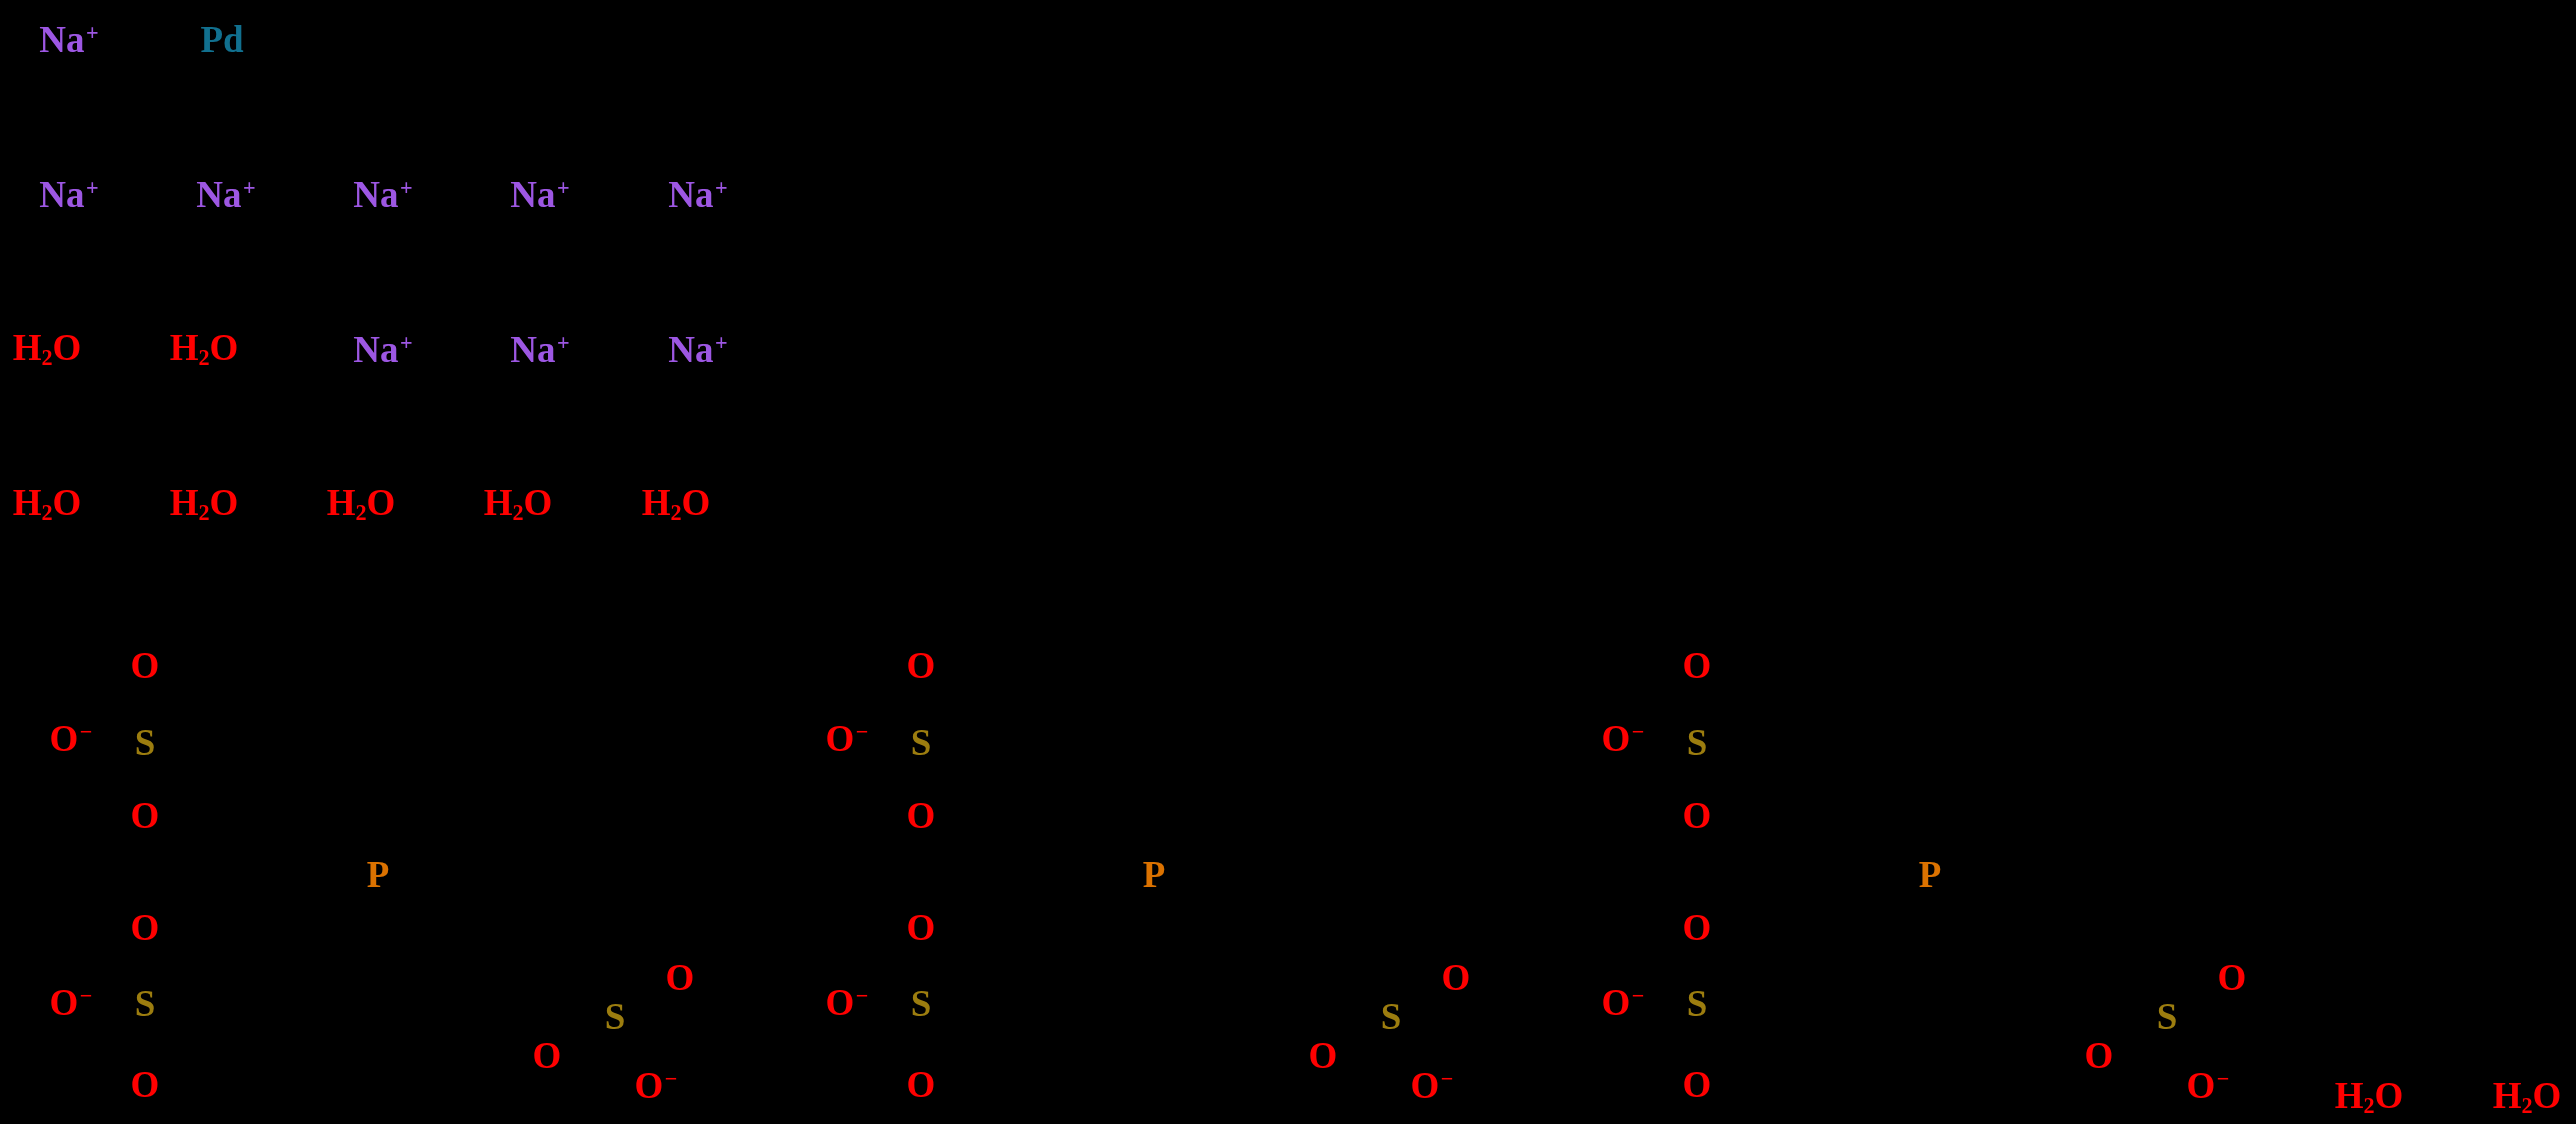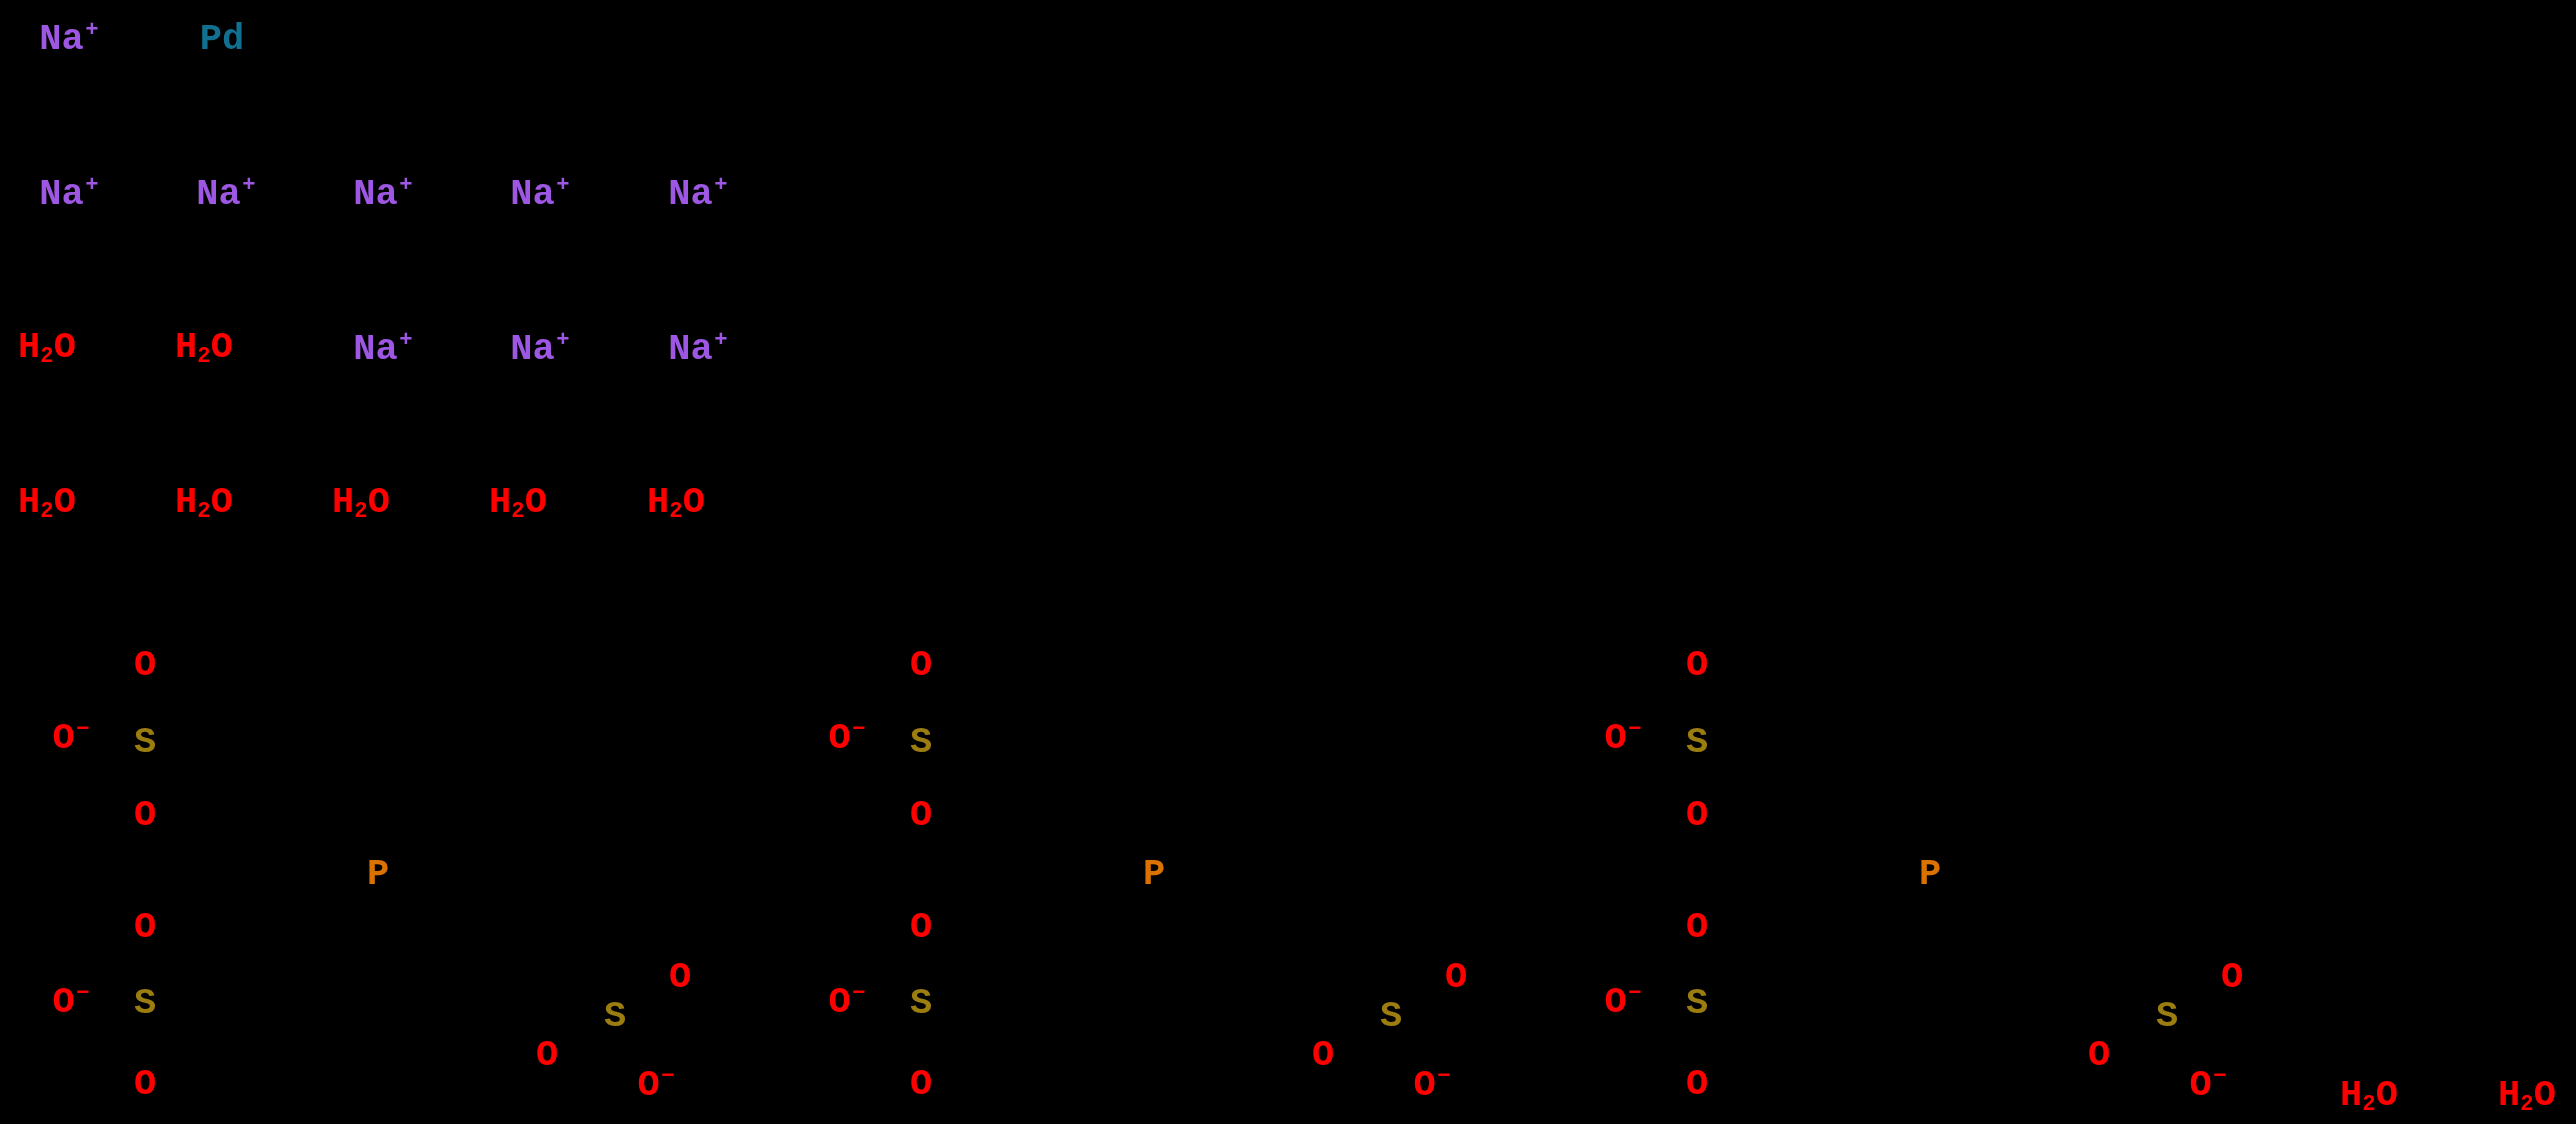--- a/index.html
+++ b/index.html
@@ -6,21 +6,21 @@
     margin: 0;
     padding: 0;
     background: #000000;
   }
   #screen {
     position: relative;
     width: 2576px;
     height: 1124px;
     background: #000000;
     overflow: hidden;
-    font-family: Liberation Mono, monospace;
+    font-family: Liberation Serif, serif;
   }
   .atom {
     position: absolute;
     transform: translate(-50%, -50%);
     font-size: 37px;
     font-weight: 700;
     line-height: 1;
     white-space: nowrap;
     letter-spacing: 0px;
     user-select: none;

